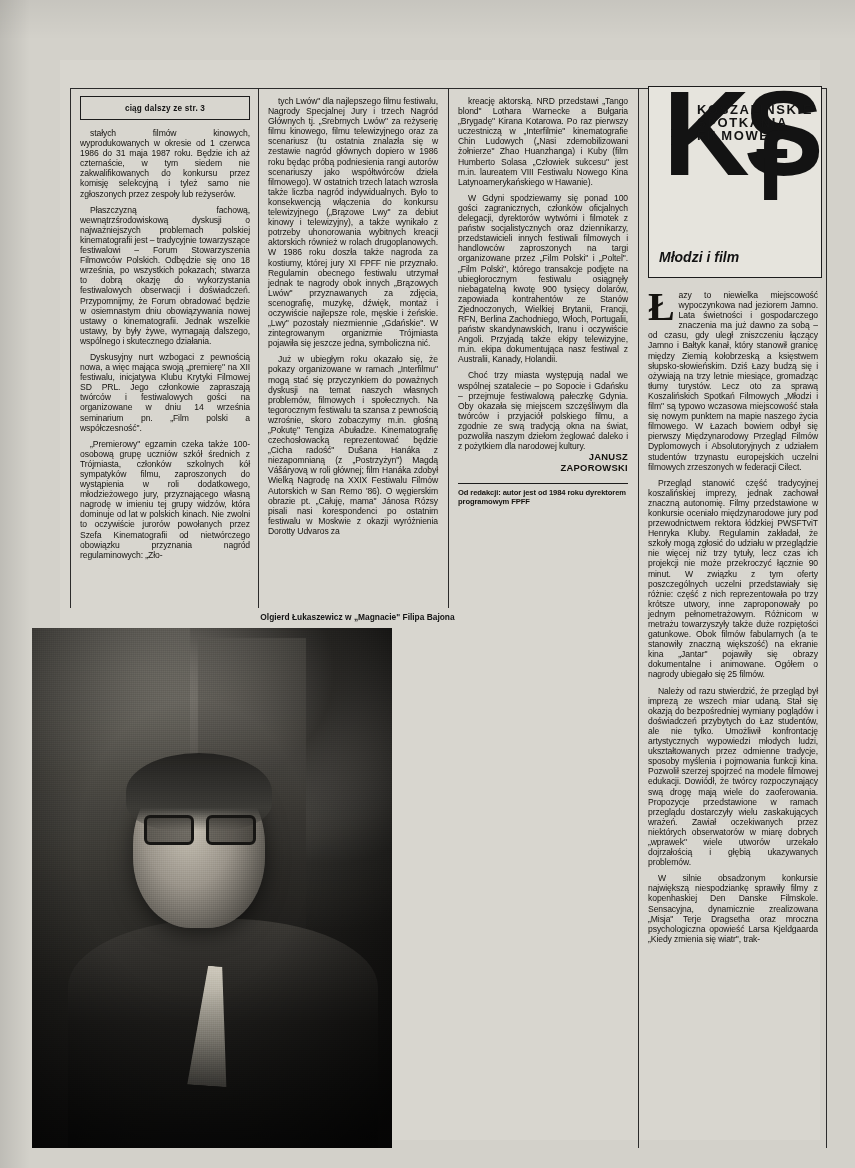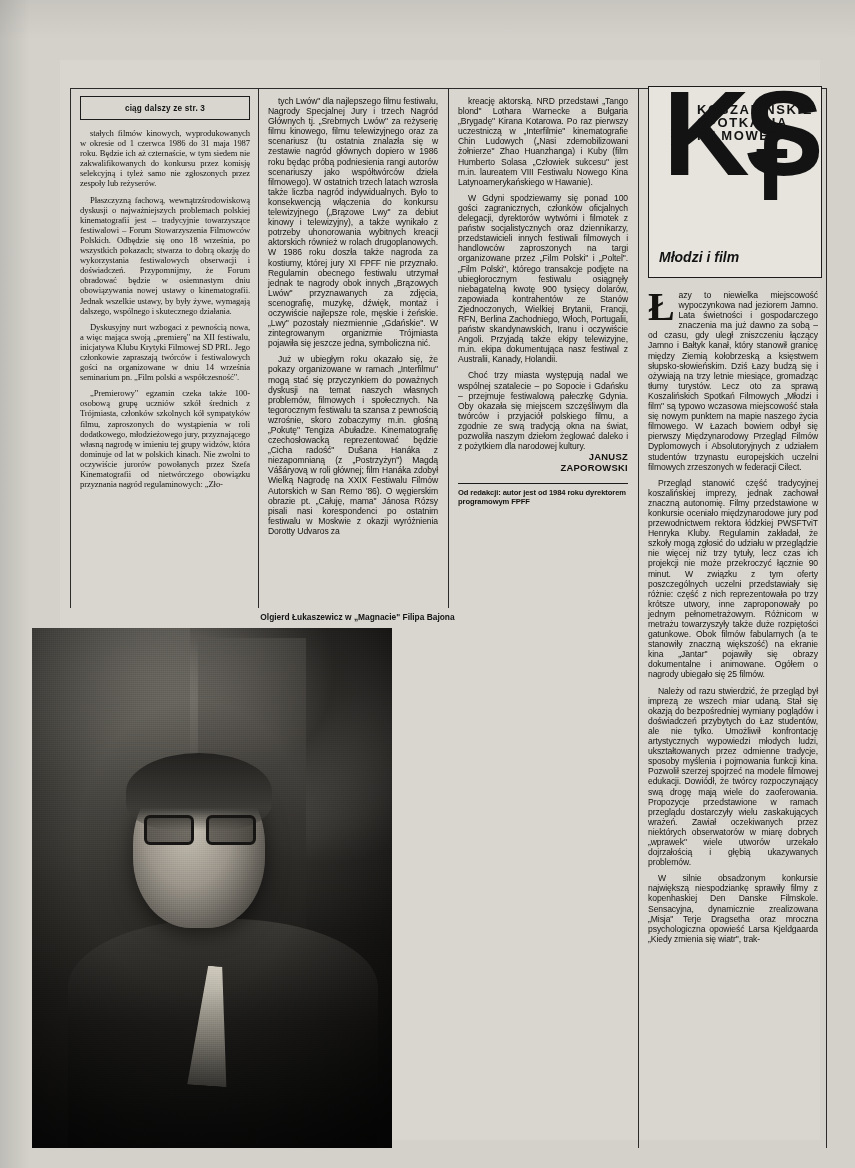--- a/index.html
+++ b/index.html
@@ -276,21 +276,21 @@
   <div class="vrule" style="left:258px; top:88px; height:520px;"></div>
   <div class="vrule" style="left:448px; top:88px; height:520px;"></div>
   <div class="vrule" style="left:638px; top:88px; height:1060px;"></div>
   <div class="vrule" style="left:826px; top:88px; height:1060px;"></div>
   <div class="hrule" style="left:70px; top:88px; width:757px;"></div>
 
   <div class="cont-box">
     <span>ciąg dalszy ze str. 3</span>
   </div>
 
-  <div class="col" style="left:80px; top:128px; width:170px;font-family:Liberation Serif, serif;">
+  <div class="col" style="left:80px; top:128px; width:170px;">
     <p>stałych filmów kinowych, wyprodukowanych w okresie od 1 czerwca 1986 do 31 maja 1987 roku. Będzie ich aż czternaście, w tym siedem nie zakwalifikowanych do konkursu przez komisję selekcyjną i tyleż samo nie zgłoszonych przez zespoły lub reżyserów.</p>
     <p>Płaszczyzną fachową, wewnątrzśrodowiskową dyskusji o najważniejszych problemach polskiej kinematografii jest – tradycyjnie towarzyszące festiwalowi – Forum Stowarzyszenia Filmowców Polskich. Odbędzie się ono 18 września, po wszystkich pokazach; stwarza to dobrą okazję do wykorzystania festiwalowych obserwacji i doświadczeń. Przypomnijmy, że Forum obradować będzie w osiemnastym dniu obowiązywania nowej ustawy o kinematografii. Jednak wszelkie ustawy, by były żywe, wymagają dalszego, wspólnego i skutecznego działania.</p>
     <p>Dyskusyjny nurt wzbogaci z pewnością nowa, a więc mająca swoją „premierę" na XII festiwalu, inicjatywa Klubu Krytyki Filmowej SD PRL. Jego członkowie zapraszają twórców i festiwalowych gości na organizowane w dniu 14 września seminarium pn. „Film polski a współczesność".</p>
     <p>„Premierowy" egzamin czeka także 100-osobową grupę uczniów szkół średnich z Trójmiasta, członków szkolnych kół sympatyków filmu, zaproszonych do wystąpienia w roli dodatkowego, młodzieżowego jury, przyznającego własną nagrodę w imieniu tej grupy widzów, która dominuje od lat w polskich kinach. Nie zwolni to oczywiście jurorów powołanych przez Szefa Kinematografii od nietwórczego obowiązku przyznania nagród regulaminowych: „Zło-</p>
   </div>
 
   <div class="col" style="left:268px; top:96px; width:170px;">
     <p>tych Lwów" dla najlepszego filmu festiwalu, Nagrody Specjalnej Jury i trzech Nagród Głównych tj. „Srebrnych Lwów" za reżyserię filmu kinowego, filmu telewizyjnego oraz za scenariusz (tu ostatnia znalazła się w zestawie nagród głównych dopiero w 1986 roku będąc próbą podniesienia rangi autorów scenariuszy jako współtwórców dzieła filmowego). W ostatnich trzech latach wzrosła także liczba nagród indywidualnych. Było to konsekwencją włączenia do konkursu telewizyjnego („Brązowe Lwy" za debiut kinowy i telewizyjny), a także wynikało z potrzeby uhonorowania wybitnych kreacji aktorskich również w rolach drugoplanowych. W 1986 roku doszła także nagroda za kostiumy, której jury XI FPFF nie przyznało. Regulamin obecnego festiwalu utrzymał jednak te nagrody obok innych „Brązowych Lwów" przyznawanych za zdjęcia, scenografię, muzykę, dźwięk, montaż i oczywiście najlepsze role, męskie i żeńskie. „Lwy" pozostały niezmiennie „Gdańskie". W zintegrowanym organizmie Trójmiasta pojawiła się jeszcze jedna, symboliczna nić.</p>
     <p>Już w ubiegłym roku okazało się, że pokazy organizowane w ramach „Interfilmu" mogą stać się przyczynkiem do poważnych dyskusji na temat naszych własnych problemów, filmowych i społecznych. Na tegorocznym festiwalu ta szansa z pewnością wzrośnie, skoro zobaczymy m.in. głośną „Pokutę" Tengiza Abuładze. Kinematografię czechosłowacką reprezentować będzie „Cicha radość" Dušana Hanáka z niezapomnianą (z „Postrzyżyn") Magdą Vášáryovą w roli głównej; film Hanáka zdobył Wielką Nagrodę na XXIX Festiwalu Filmów Autorskich w San Remo '86). O węgierskim obrazie pt. „Całuję, mama" Jánosa Rózsy pisali nasi korespondenci po ostatnim festiwalu w Moskwie z okazji wyróżnienia Dorotty Udvaros za</p>
   </div>

